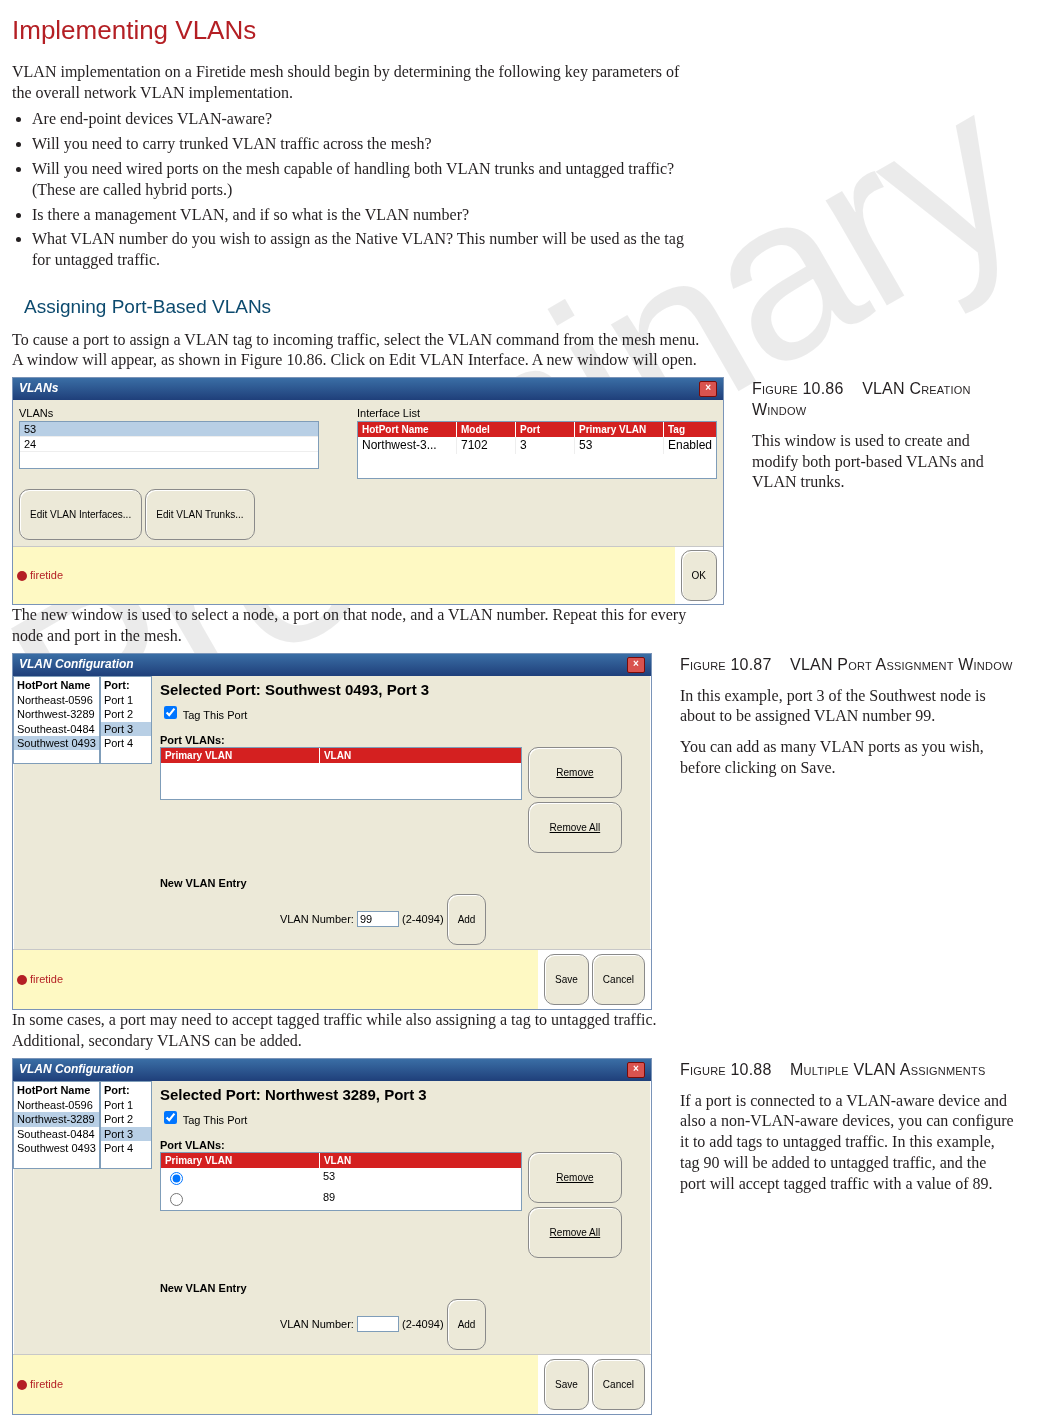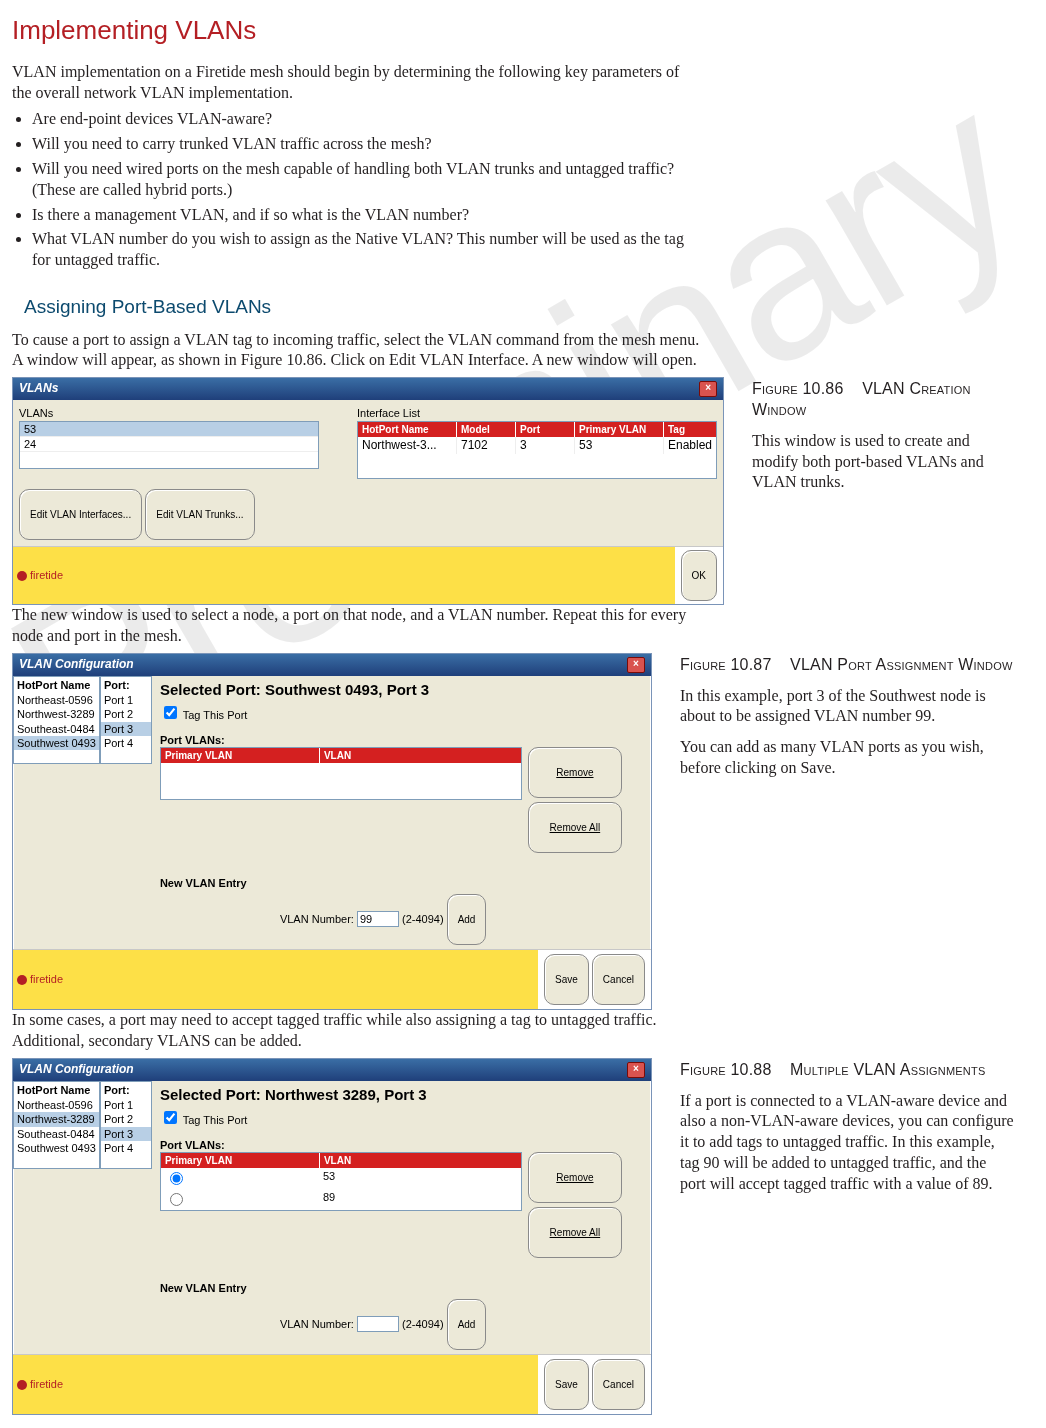--- a/index.html
+++ b/index.html
@@ -106,21 +106,21 @@
   .btn {
     display: inline-block;
     background: #ece9d8;
     border: 1px solid #8a8a8a;
     border-radius: 10px;
     padding: 18px 10px;
     font-size: 10px;
     box-shadow: 1px 1px 0 #fff inset;
   }
   .firetide {
-    background:#fde047;
+    background:#fef9c3;
     color:#b41f24;
     font-size:11px;
     font-family: Arial,sans-serif;
     padding:2px 4px;
     display:flex;
     align-items:center;
     gap:3px;
     border-top:1px solid #c8c8c8;
   }
   .firetide::before{

